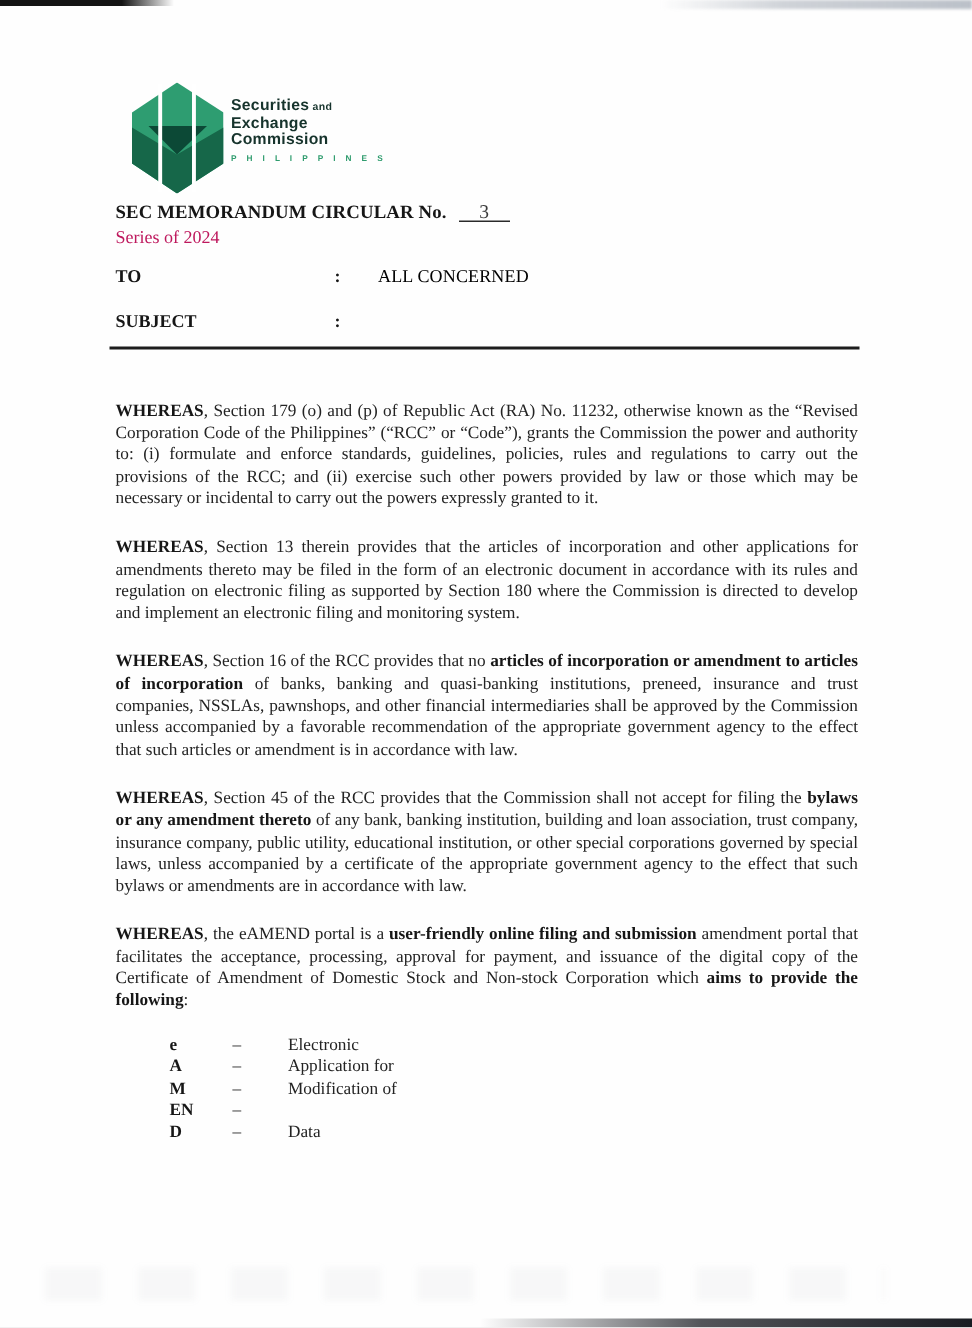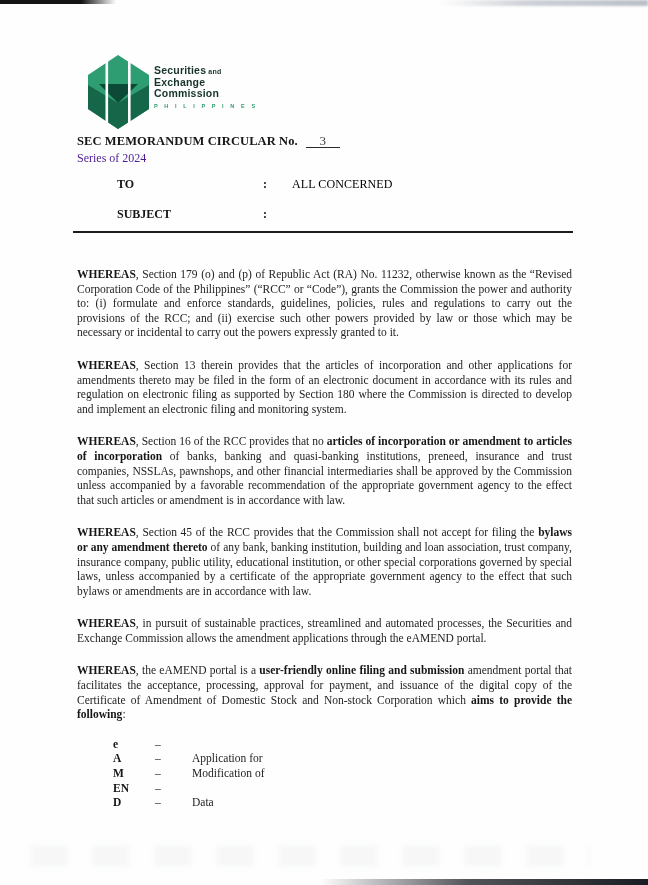--- a/index.html
+++ b/index.html
@@ -29,23 +29,23 @@
   .logo-text{margin-left:5px;margin-top:10px;line-height:11px;
     font-family:"Liberation Sans","DejaVu Sans",sans-serif;
     font-weight:bold;color:#16332c;font-size:10.5px;letter-spacing:.2px;}
   .logo-text .and{font-size:7px;}
   .logo-sub{margin-top:2px;font-size:5.5px;letter-spacing:2.6px;color:#2f9c6e;font-weight:bold;}
   
   .mc-line{position:absolute;left:77px;top:134px;font-size:12.5px;font-weight:bold;color:#161616;
     letter-spacing:.1px;white-space:nowrap;}
   .mc-number-slot{display:inline-block;width:34px;margin-left:8px;text-align:center;
     border-bottom:1.6px solid #2a2a2a;font-weight:normal;color:#3c3c3c;font-size:13px;line-height:12px;}
-  .series-line{position:absolute;left:77px;top:151px;font-size:12px;color:#4c1d95;}
+  .series-line{position:absolute;left:77px;top:151px;font-size:12px;color:#be185d;}
   
-  .addr{position:absolute;left:77px;top:177px;width:500px;font-size:12px;margin-left:40px;}
+  .addr{position:absolute;left:77px;top:177px;width:500px;font-size:12px;}
   .addr-row{display:flex;margin-bottom:15px;}
   .addr-label{width:146px;font-weight:bold;color:#161616;}
   .addr-colon{width:14px;font-weight:bold;color:#161616;}
   .addr-value{padding-left:15px;font-weight:normal;color:#000000;letter-spacing:.1px;}
   .divider{position:absolute;left:73px;top:231px;width:500px;height:0;
     border-top:2.2px solid #1d1d1d;}
   
   .memo-body{position:absolute;left:77px;top:249px;width:495px;}
   .para{margin:18px 0 12px 0;font-size:11.5px;line-height:14.6px;text-align:justify;color:#232323;}
   .para .b{font-weight:bold;color:#161616;}
@@ -99,27 +99,27 @@
   </div>
 
   <div class="divider"></div>
 
   <div class="memo-body">
     <div>
         <p class="para"><span class="b">WHEREAS</span><span>, Section 179 (o) and (p) of Republic Act (RA) No. 11232, otherwise known as the “Revised Corporation Code of the Philippines” (“RCC” or “Code”), grants the Commission the power and authority to: (i) formulate and enforce standards, guidelines, policies, rules and regulations to carry out the provisions of the RCC; and (ii) exercise such other powers provided by law or those which may be necessary or incidental to carry out the powers expressly granted to it.</span></p>
         <p class="para"><span class="b">WHEREAS</span><span>, Section 13 therein provides that the articles of incorporation and other applications for amendments thereto may be filed in the form of an electronic document in accordance with its rules and regulation on electronic filing as supported by Section 180 where the Commission is directed to develop and implement an electronic filing and monitoring system.</span></p>
         <p class="para"><span class="b">WHEREAS</span><span>, Section 16 of the RCC provides that no </span><span class="b">articles of incorporation or amendment to articles of incorporation</span><span> of banks, banking and quasi-banking institutions, preneed, insurance and trust companies, NSSLAs, pawnshops, and other financial intermediaries shall be approved by the Commission unless accompanied by a favorable recommendation of the appropriate government agency to the effect that such articles or amendment is in accordance with law.</span></p>
         <p class="para"><span class="b">WHEREAS</span><span>, Section 45 of the RCC provides that the Commission shall not accept for filing the </span><span class="b">bylaws or any amendment thereto</span><span> of any bank, banking institution, building and loan association, trust company, insurance company, public utility, educational institution, or other special corporations governed by special laws, unless accompanied by a certificate of the appropriate government agency to the effect that such bylaws or amendments are in accordance with law.</span></p>
-        <p class="para"><span class="b">WHEREAS</span><span>, in pursuit of sustainable practices, streamlined and automated processes, the Securities and Exchange Commission allows the amendment applications through the eAMEND portal.</span></p>
         <p class="para"><span class="b">WHEREAS</span><span>, the eAMEND portal is a </span><span class="b">user-friendly online filing and submission</span><span> amendment portal that facilitates the acceptance, processing, approval for payment, and issuance of the digital copy of the Certificate of Amendment of Domestic Stock and Non-stock Corporation which </span><span class="b">aims to provide the following</span><span>:</span></p>
       </div>
     <div class="acronym-list">
         <div class="acronym-row">
           <span class="acr-letter">e</span>
           <span class="acr-dash">–</span>
+          <span class="acr-meaning">Electronic</span>
         </div>
         <div class="acronym-row">
           <span class="acr-letter">A</span>
           <span class="acr-dash">–</span>
           <span class="acr-meaning">Application for</span>
         </div>
         <div class="acronym-row">
           <span class="acr-letter">M</span>
           <span class="acr-dash">–</span>
           <span class="acr-meaning">Modification of</span>

